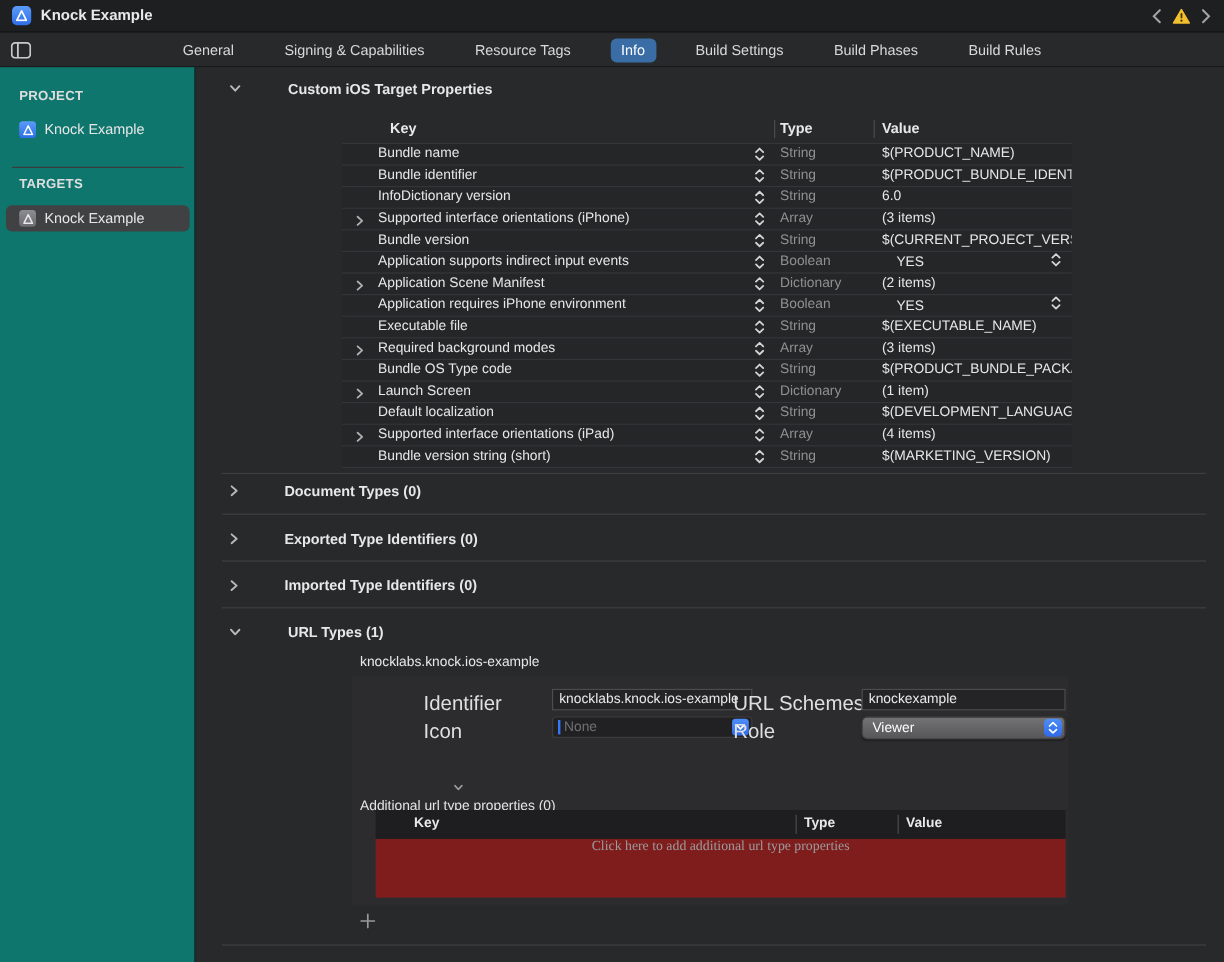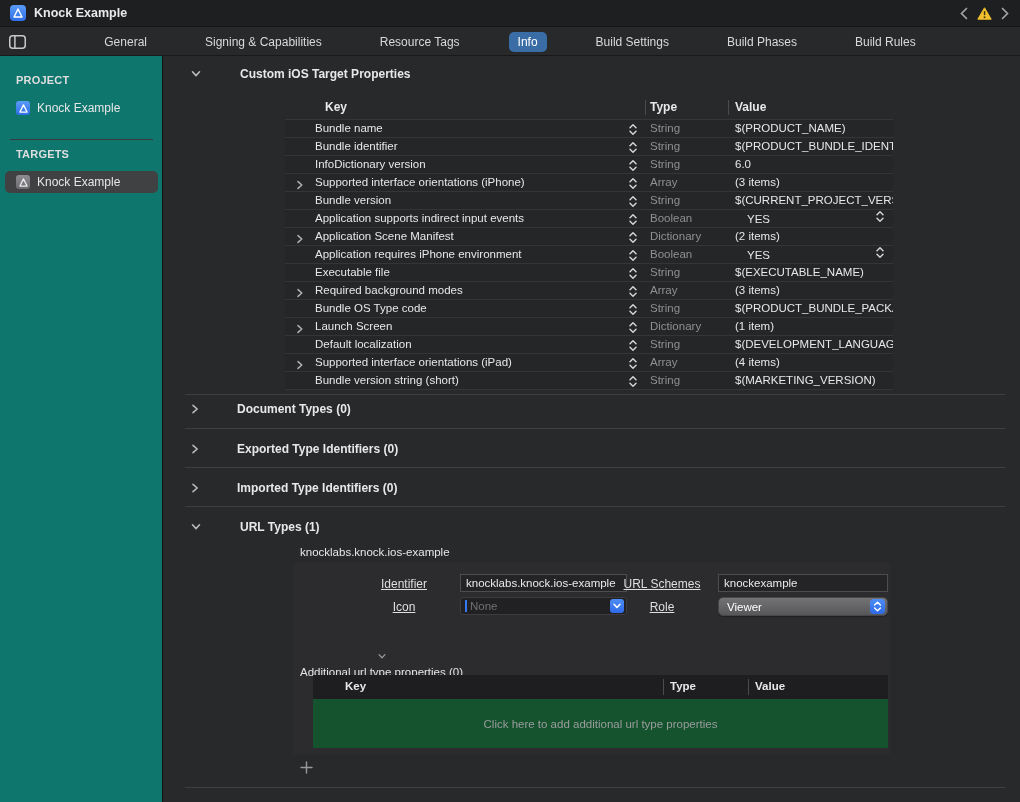--- a/index.html
+++ b/index.html
@@ -10,21 +10,21 @@
   
   .titlebar { position:absolute; top:0; left:0; right:0; height:27px; background:#1e1f21; border-bottom:1px solid #141415; display:flex; align-items:center; }
   .app-icon { width:16px; height:16px; margin-left:10px; border-radius:4px; background:linear-gradient(180deg,#5b9bf8,#2e6ee8); display:flex; align-items:center; justify-content:center; flex:0 0 auto; }
   .window-title { margin-left:8px; font-size:12.5px; font-weight:bold; color:#e9e9ea; }
   .nav-controls { position:absolute; right:11px; top:0; height:27px; display:flex; align-items:center; gap:9px; }
   .nav-btn { display:flex; align-items:center; cursor:default; }
 
   
   .tabbar { position:absolute; top:28px; left:0; right:0; height:28px; background:#28292b; border-bottom:1px solid #19191a; }
   .sidebar-toggle { position:absolute; left:9px; top:7px; }
-  .tab-strip { height:100%; display:flex; align-items:center; justify-content:center; gap:40px; }
+  .tab-strip { height:100%; display:flex; align-items:center; justify-content:center; gap:24px; }
   .tab { font-size:12px; color:#d9d9db; padding:3px 9px; border-radius:5px; white-space:nowrap; }
   .tab.selected { background:#3a6ca6; color:#ffffff; }
 
   
   .sidebar { position:absolute; top:56px; left:0; width:163px; bottom:0; background:#0f766e; border-right:1px solid #121213; }
   .side-header { position:absolute; left:16px; font-size:11px; font-weight:bold; color:#dededf; letter-spacing:.2px; }
   .side-item { position:absolute; left:5px; width:153px; height:22px; display:flex; align-items:center; border-radius:5px; }
   .side-item .mini-icon { width:14px; height:14px; margin-left:11px; border-radius:3px; display:flex; align-items:center; justify-content:center; flex:0 0 auto; }
   .side-item .lbl { margin-left:7px; font-size:12px; color:#e6e6e7; white-space:nowrap; }
   .side-item.selected { background:#404143; }
@@ -49,37 +49,37 @@
   .prop-row .ptype { position:absolute; left:365px; top:0; line-height:17px; font-size:11.5px; color:#8f9092; }
   .prop-row .pval { position:absolute; left:450px; top:0; width:158px; line-height:17px; font-size:11.5px; color:#e7e7e8; white-space:nowrap; overflow:hidden; }
   .prop-row .pval.boolean { display:flex; justify-content:space-between; align-items:center; padding-left:12px; padding-right:8px; overflow:visible; }
 
   
   .url-name { position:absolute; left:136px; top:490px; font-size:11.5px; color:#e7e7e8; }
   .url-panel { position:absolute; left:129px; top:507px; width:597px; height:191px; background:#2c2c2e; }
   .img-well { position:absolute; left:5px; top:9px; width:77px; height:76px; border:2px solid #58585a; border-radius:10px; display:flex; align-items:center; justify-content:center; }
   .img-well .doc-wrap { position:relative; width:46px; height:56px; display:flex; align-items:center; justify-content:center; }
   .img-well .no-img { position:absolute; top:7px; left:-7px; width:60px; text-align:center; font-size:10.5px; line-height:1.3; color:#a2a3a5; }
-  .fld-label { position:absolute; font-size:12px; color:#dfdfe0; text-align:center; white-space:nowrap;text-decoration:underline; }
+  .fld-label { position:absolute; font-size:17px; color:#dfdfe0; text-align:left; white-space:nowrap; }
   .txt-input { position:absolute; height:18px; background:#242426; border:1px solid #4d4d4f; color:#e9e9ea; font-size:11.5px; font-family:"Liberation Sans", sans-serif; padding:0 5px; outline:none; }
   .combo { position:absolute; height:18px; background:#212123; border:1px solid #3c3c3e; border-radius:3px; display:flex; align-items:center; }
   .combo .caret { width:2px; height:12px; background:#3478f6; margin-left:4px; }
   .combo .combo-text { margin-left:3px; font-size:11.5px; color:#707173; flex:1; }
   .combo .combo-btn { width:14px; height:14px; margin-right:2px; border-radius:3px; background:linear-gradient(180deg,#4d8df6,#2f6ae8); display:flex; align-items:center; justify-content:center; }
   .popup { position:absolute; height:19px; border-radius:5px; background:linear-gradient(180deg,#737376,#57575a); border:1px solid #47474a; display:flex; align-items:center; box-shadow:0 1px 1px rgba(0,0,0,.3); }
   .popup .popup-text { margin-left:8px; font-size:11.5px; color:#ffffff; flex:1; }
   .popup .popup-btn { width:15px; height:15px; margin-right:2px; border-radius:4px; background:linear-gradient(180deg,#4d8df6,#2f6ae8); display:flex; align-items:center; justify-content:center; }
 
   .addl-header { position:absolute; left:7px; top:90px; display:flex; align-items:center; gap:6px;flex-direction:column; }
   .addl-header .addl-title { font-size:11.5px; color:#e4e4e5; }
   .addl-table { position:absolute; left:20px; top:112px; width:575px; }
   .at-header { position:relative; height:24px; background:#1e1e20; }
   .at-header .col { position:absolute; top:5px; font-size:11.5px; font-weight:bold; color:#e8e8e9; }
   .at-vline { position:absolute; top:4px; width:1px; height:16px; background:#4a4b4d; }
-  .at-body { height:49px; background:#14532d; display:flex; align-items:center; justify-content:center; }
+  .at-body { height:49px; background:#7f1d1d; display:flex; align-items:flex-start; justify-content:center;font-family:Liberation Serif, serif; }
   .at-empty { font-size:11.5px; color:#9b9c9e; }
 
   .plus-btn { position:absolute; left:133px; top:702px; width:18px; height:18px; display:flex; align-items:center; justify-content:center; }
 </style>
 </head>
 <body>
 
 <div class="window">
 
   <div class="titlebar">

